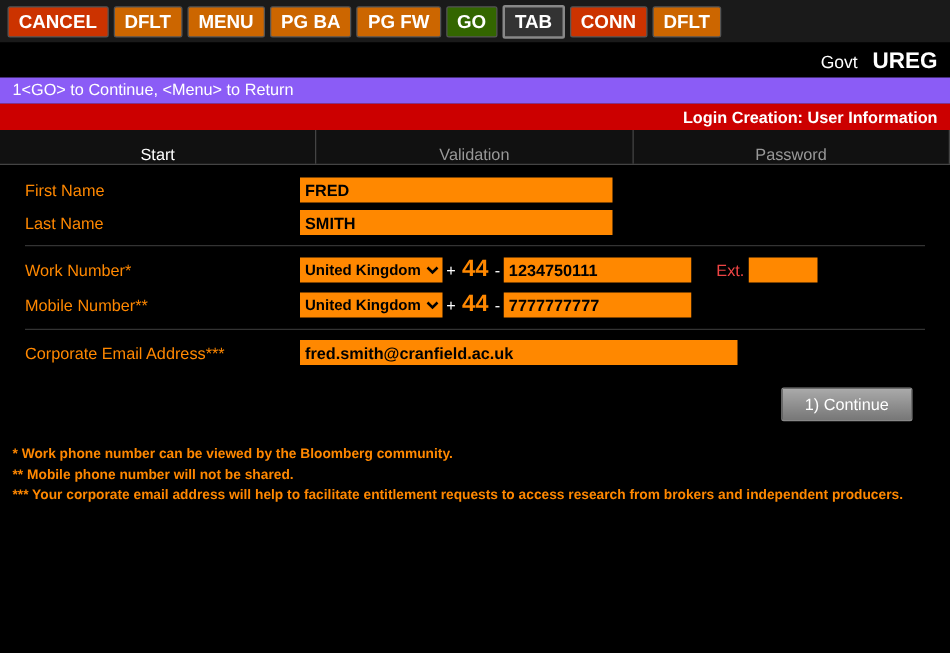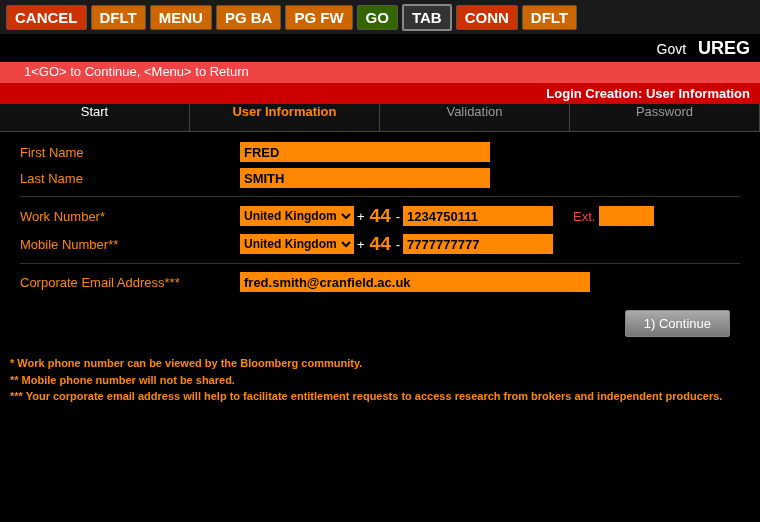--- a/index.html
+++ b/index.html
@@ -57,22 +57,22 @@
     }
     #header-right span.ureg {
       font-size: 18px;
       font-weight: bold;
       color: #fff;
       margin-left: 8px;
     }
 
     
     #nav-line {
-      background: #ef4444;
-      padding: 2px 10px 4px 24px;
+      background: #8b5cf6;
+      padding: 2px 10px 4px 10px;
       color: #fff;
       font-size: 13px;
     }
 
     
     #red-banner {
       background: #cc0000;
       color: #fff;
       text-align: right;
       padding: 3px 10px;
@@ -83,21 +83,21 @@
     
     #tabs-row {
       display: flex;
       background: #111;
       border-bottom: 1px solid #444;
       height: 28px;
     }
     .tab-item {
       flex: 1;
       display: flex;
-      align-items: flex-start;
+      align-items: flex-end;
       justify-content: center;
       font-size: 13px;
       color: #999;
       border-right: 1px solid #444;
       cursor: pointer;
     }
     .tab-item.active {
       color: #ff8800;
       font-weight: bold;
     }
@@ -270,23 +270,20 @@
   <span>1&lt;GO&gt; to Continue, &lt;Menu&gt; to Return</span>
 </div>
 
 <div id="red-banner">
   <span>Login Creation: User Information</span>
 </div>
 
 <div id="tabs-row">
   <div class="tab-item inactive-white">
     <span>Start</span>
-  </div>
-  <div class="tab-item active">
-    <span>User Information</span>
   </div>
   <div class="tab-item">
     <span>Validation</span>
   </div>
   <div class="tab-item">
     <span>Password</span>
   </div>
 </div>
 
 <div id="main-content">

